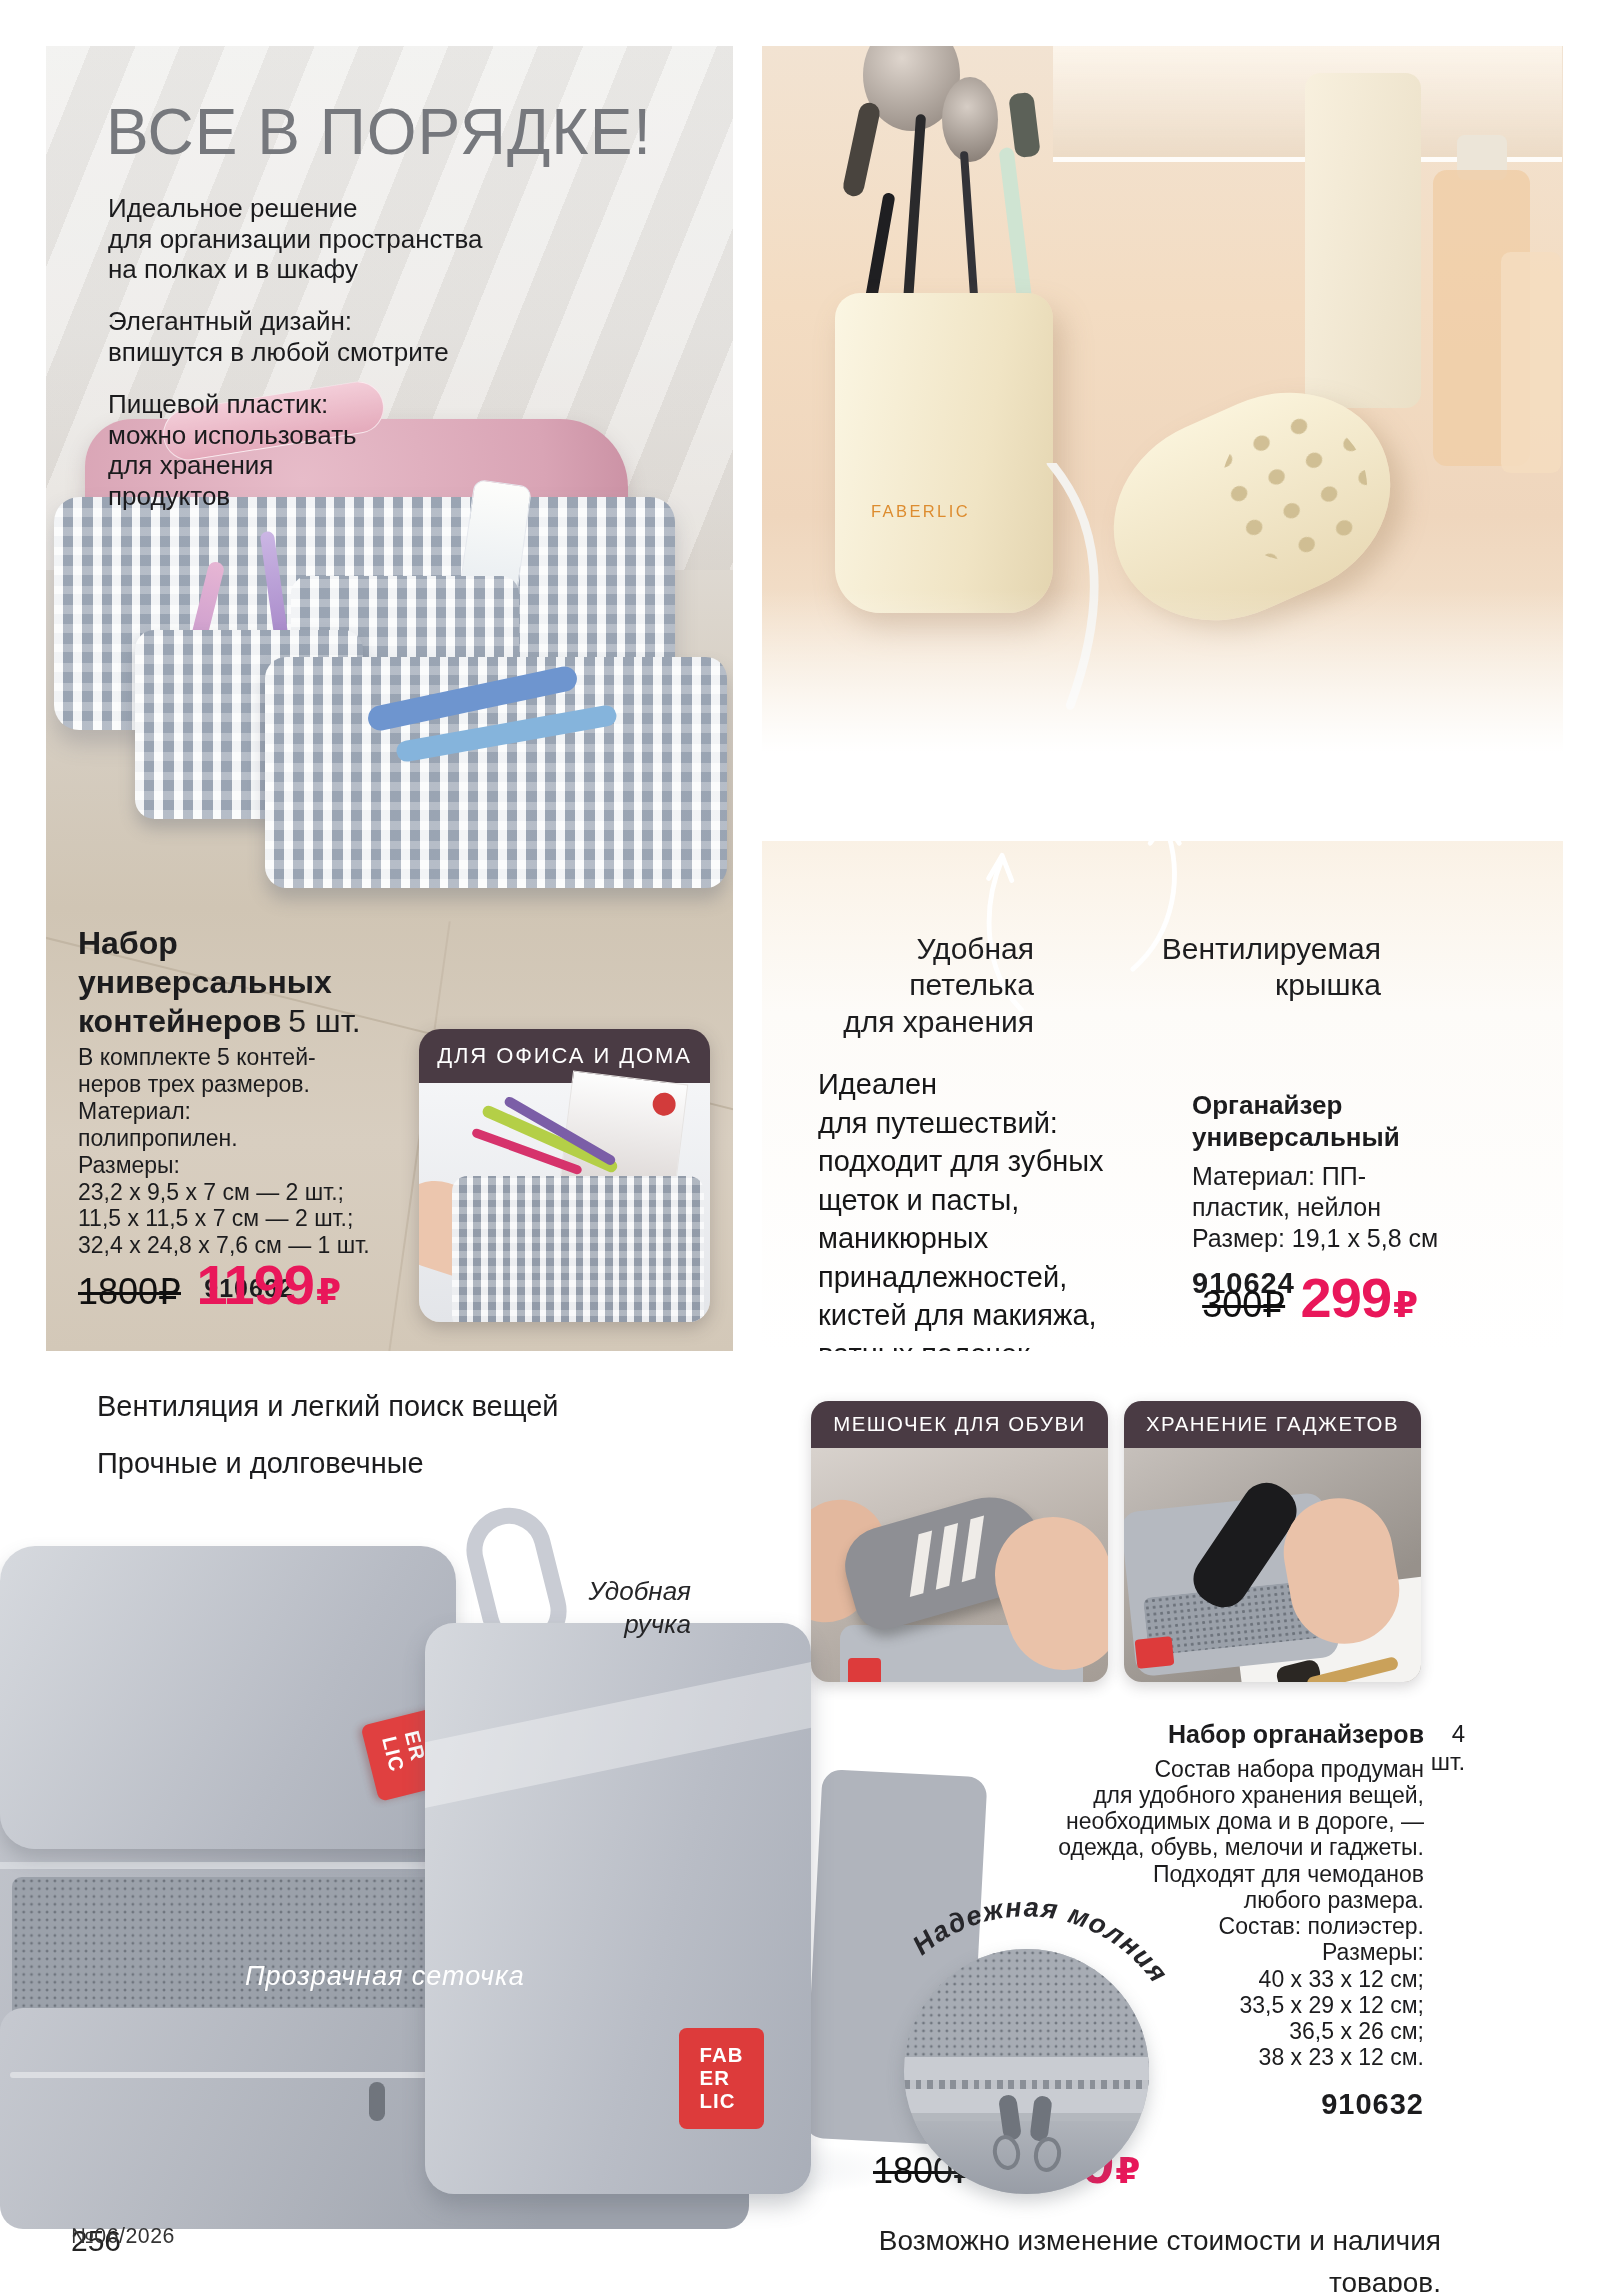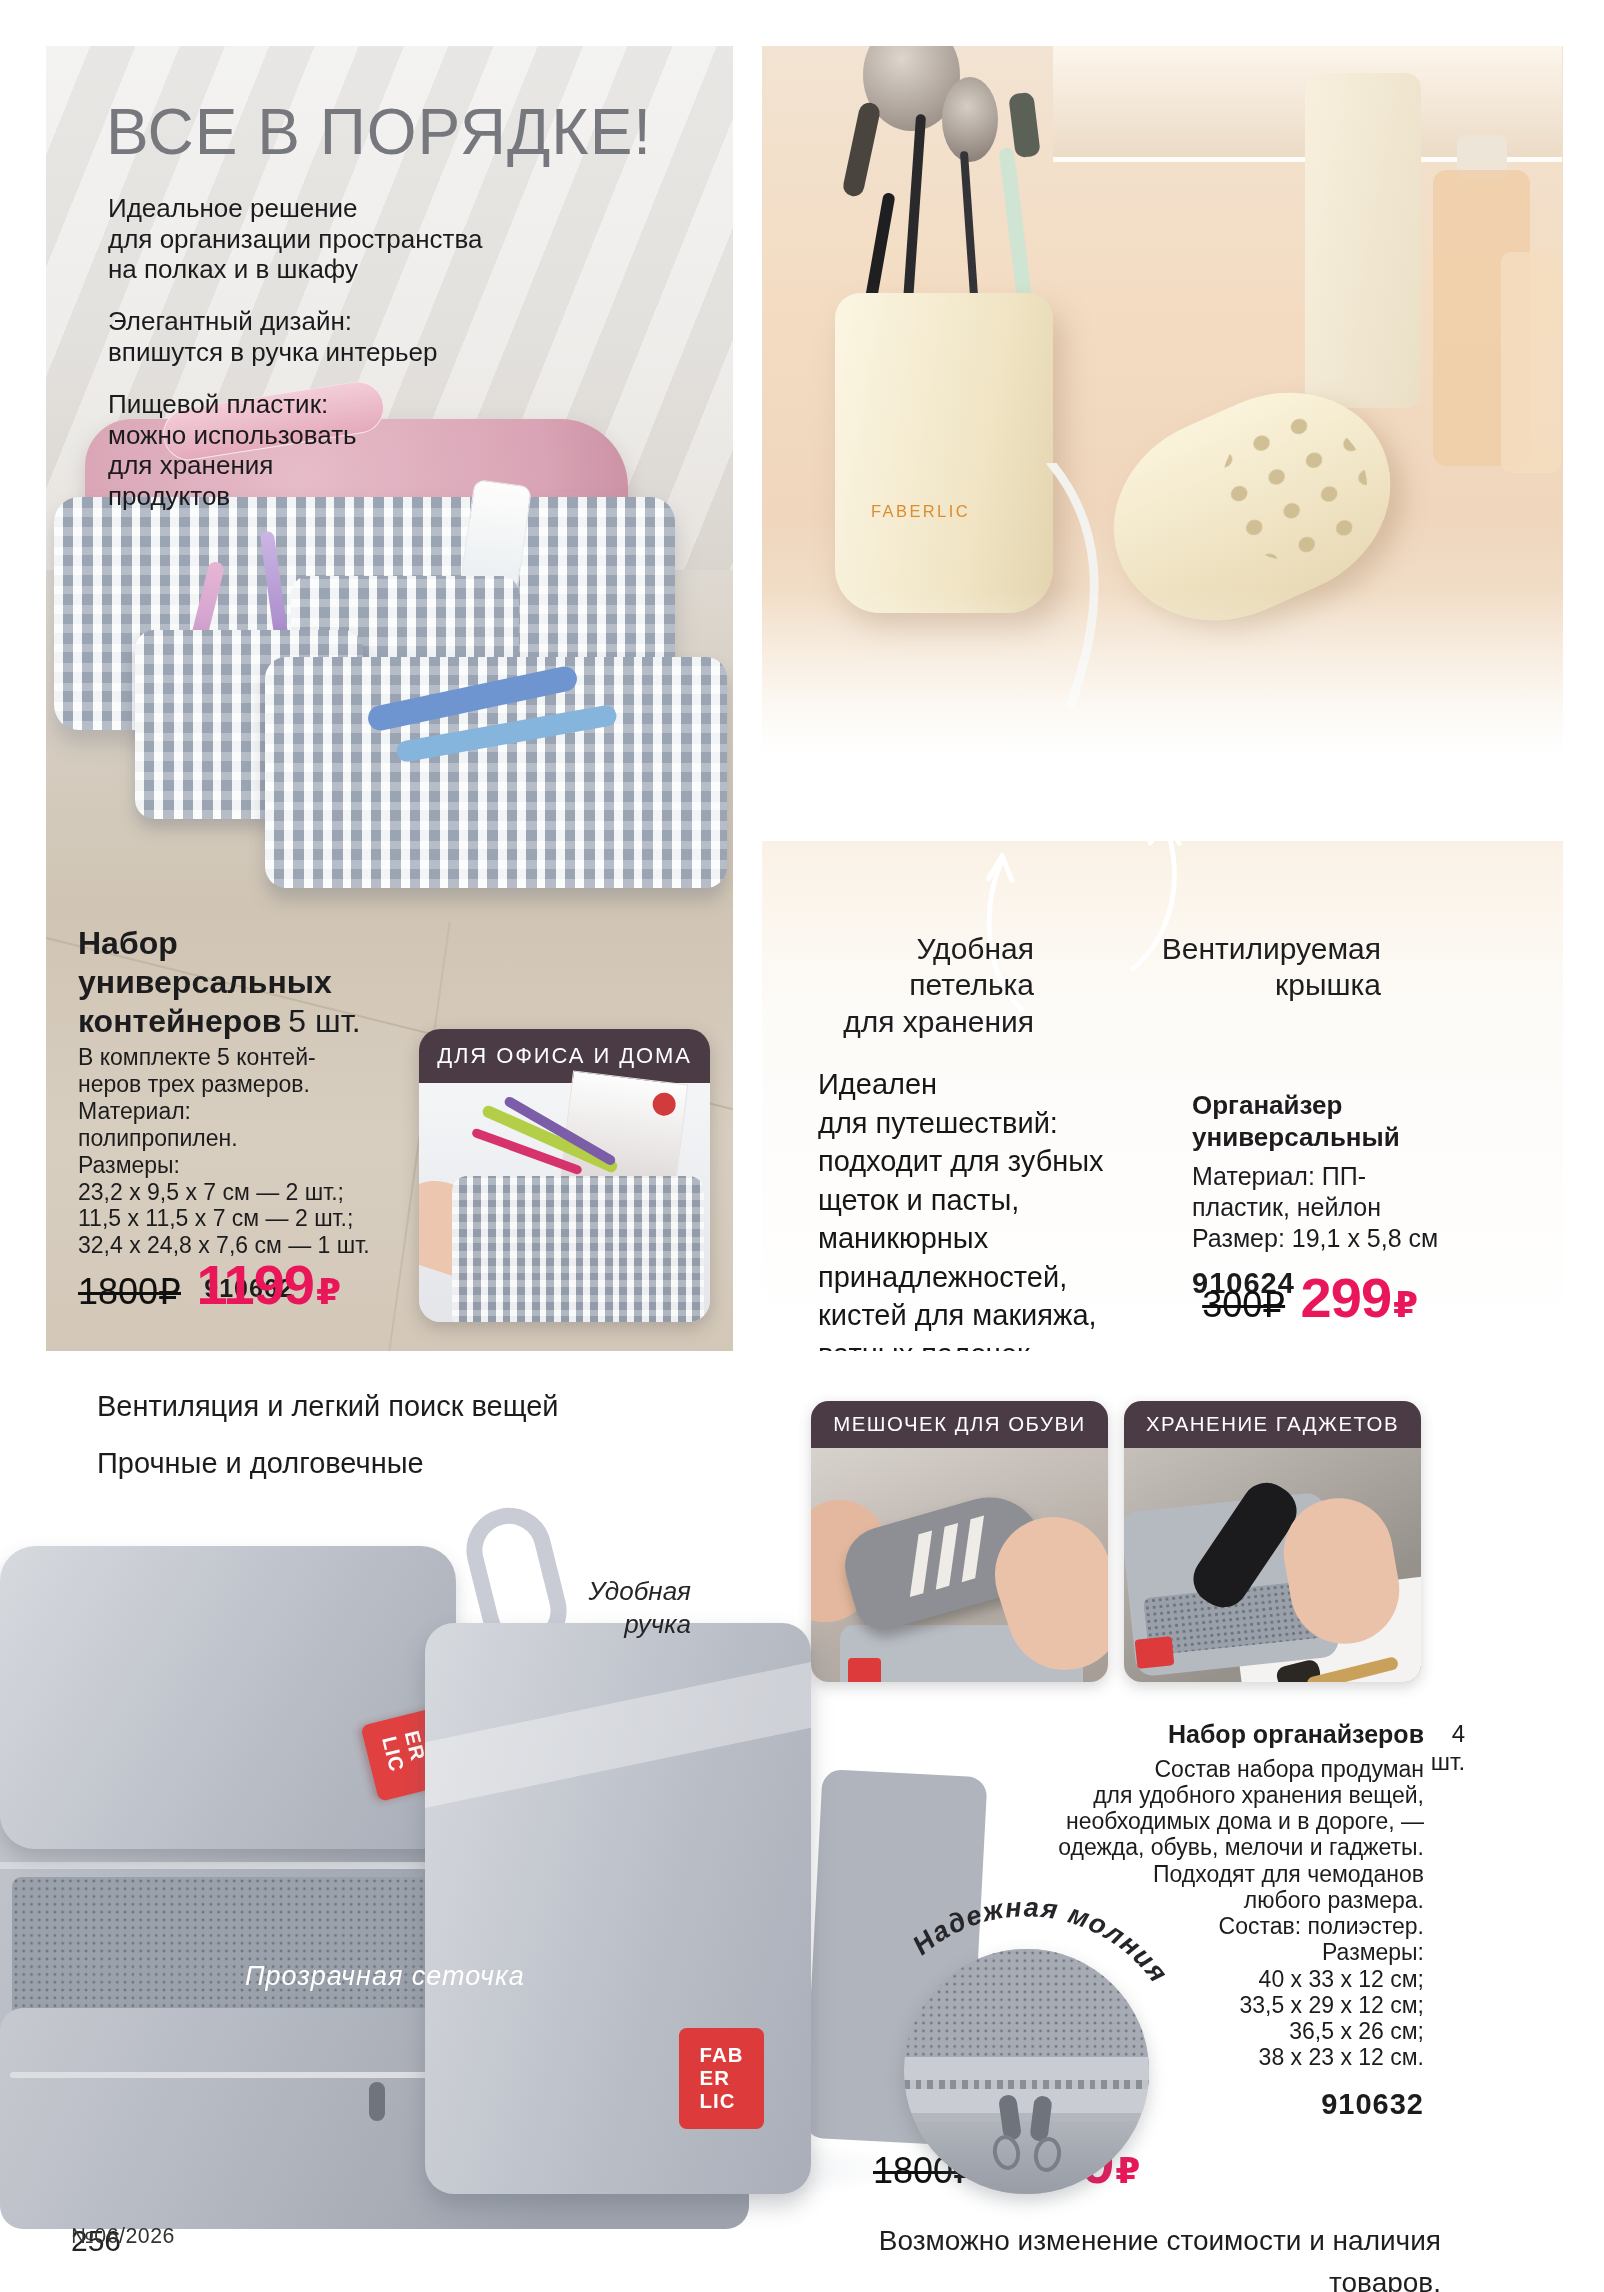--- a/index.html
+++ b/index.html
@@ -221,21 +221,21 @@
       <div class="comb1"></div>
       <div class="comb2"></div>
     </div>
 
     <h1 class="headline">ВСЕ В ПОРЯДКЕ!</h1>
     <div class="benefits">
       <p class="pre">Идеальное решение
 для организации пространства
 на полках и в шкафу</p>
       <p class="pre">Элегантный дизайн:
-впишутся в ручка интерьер</p>
+впишутся в любой смотрите</p>
       <p class="pre">Пищевой пластик:
 можно использовать
 для хранения
 продуктов</p>
     </div>
 
     <div class="p1">
       <div class="p-name pre"><span style="position:static">Набор
 универсальных
 контейнеров</span><span class="qty">5 шт.</span></div>

